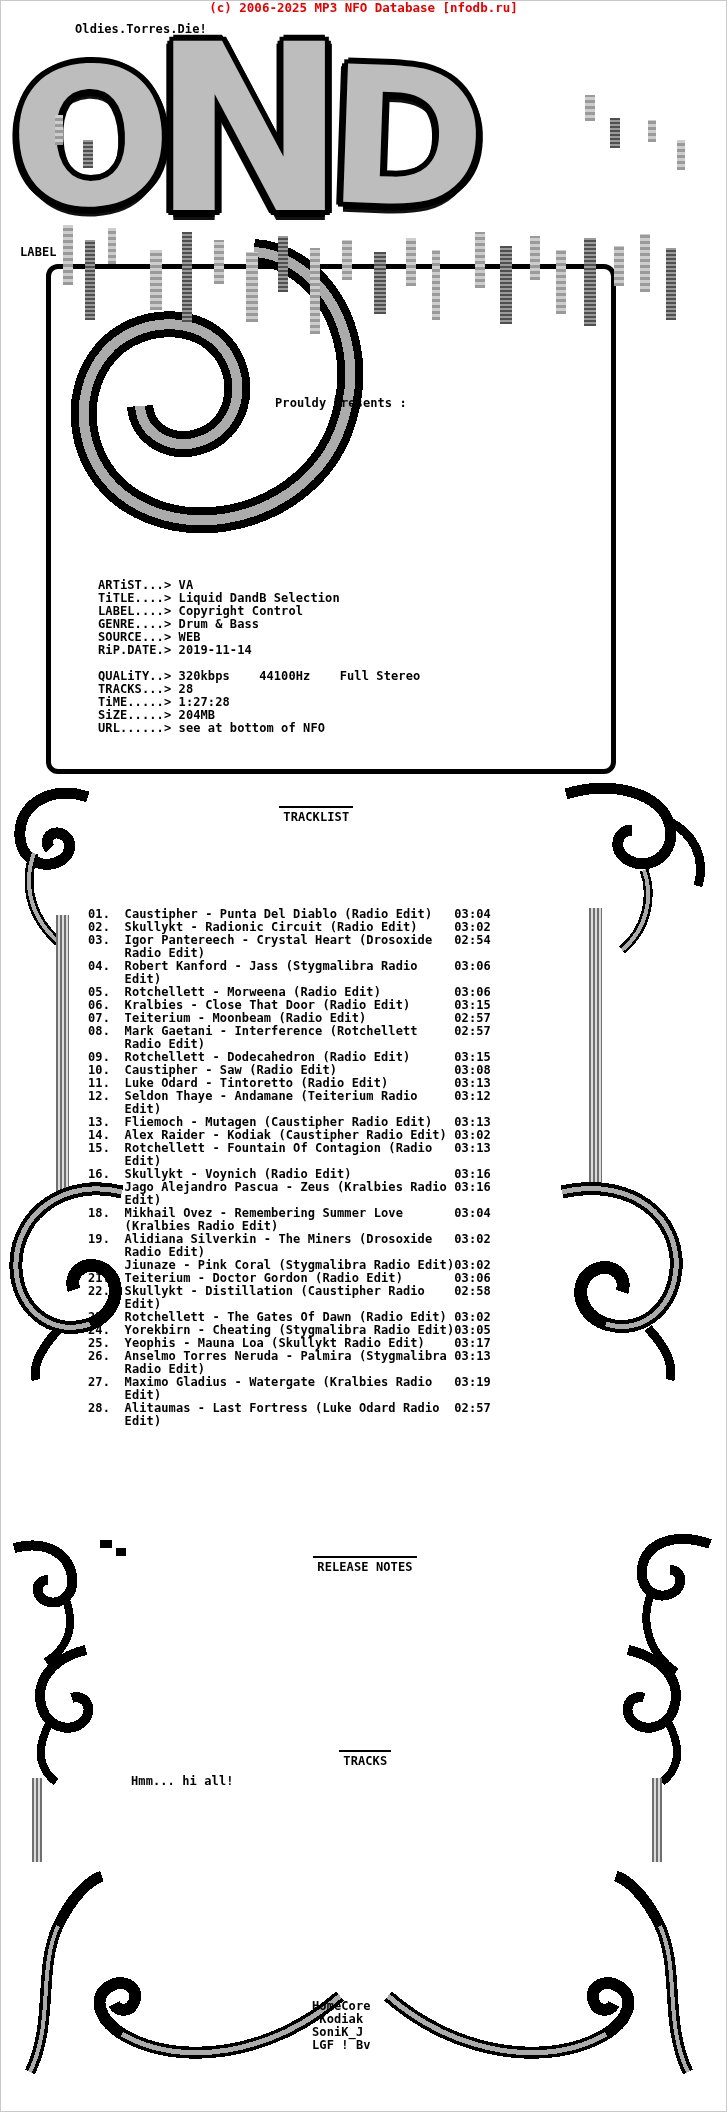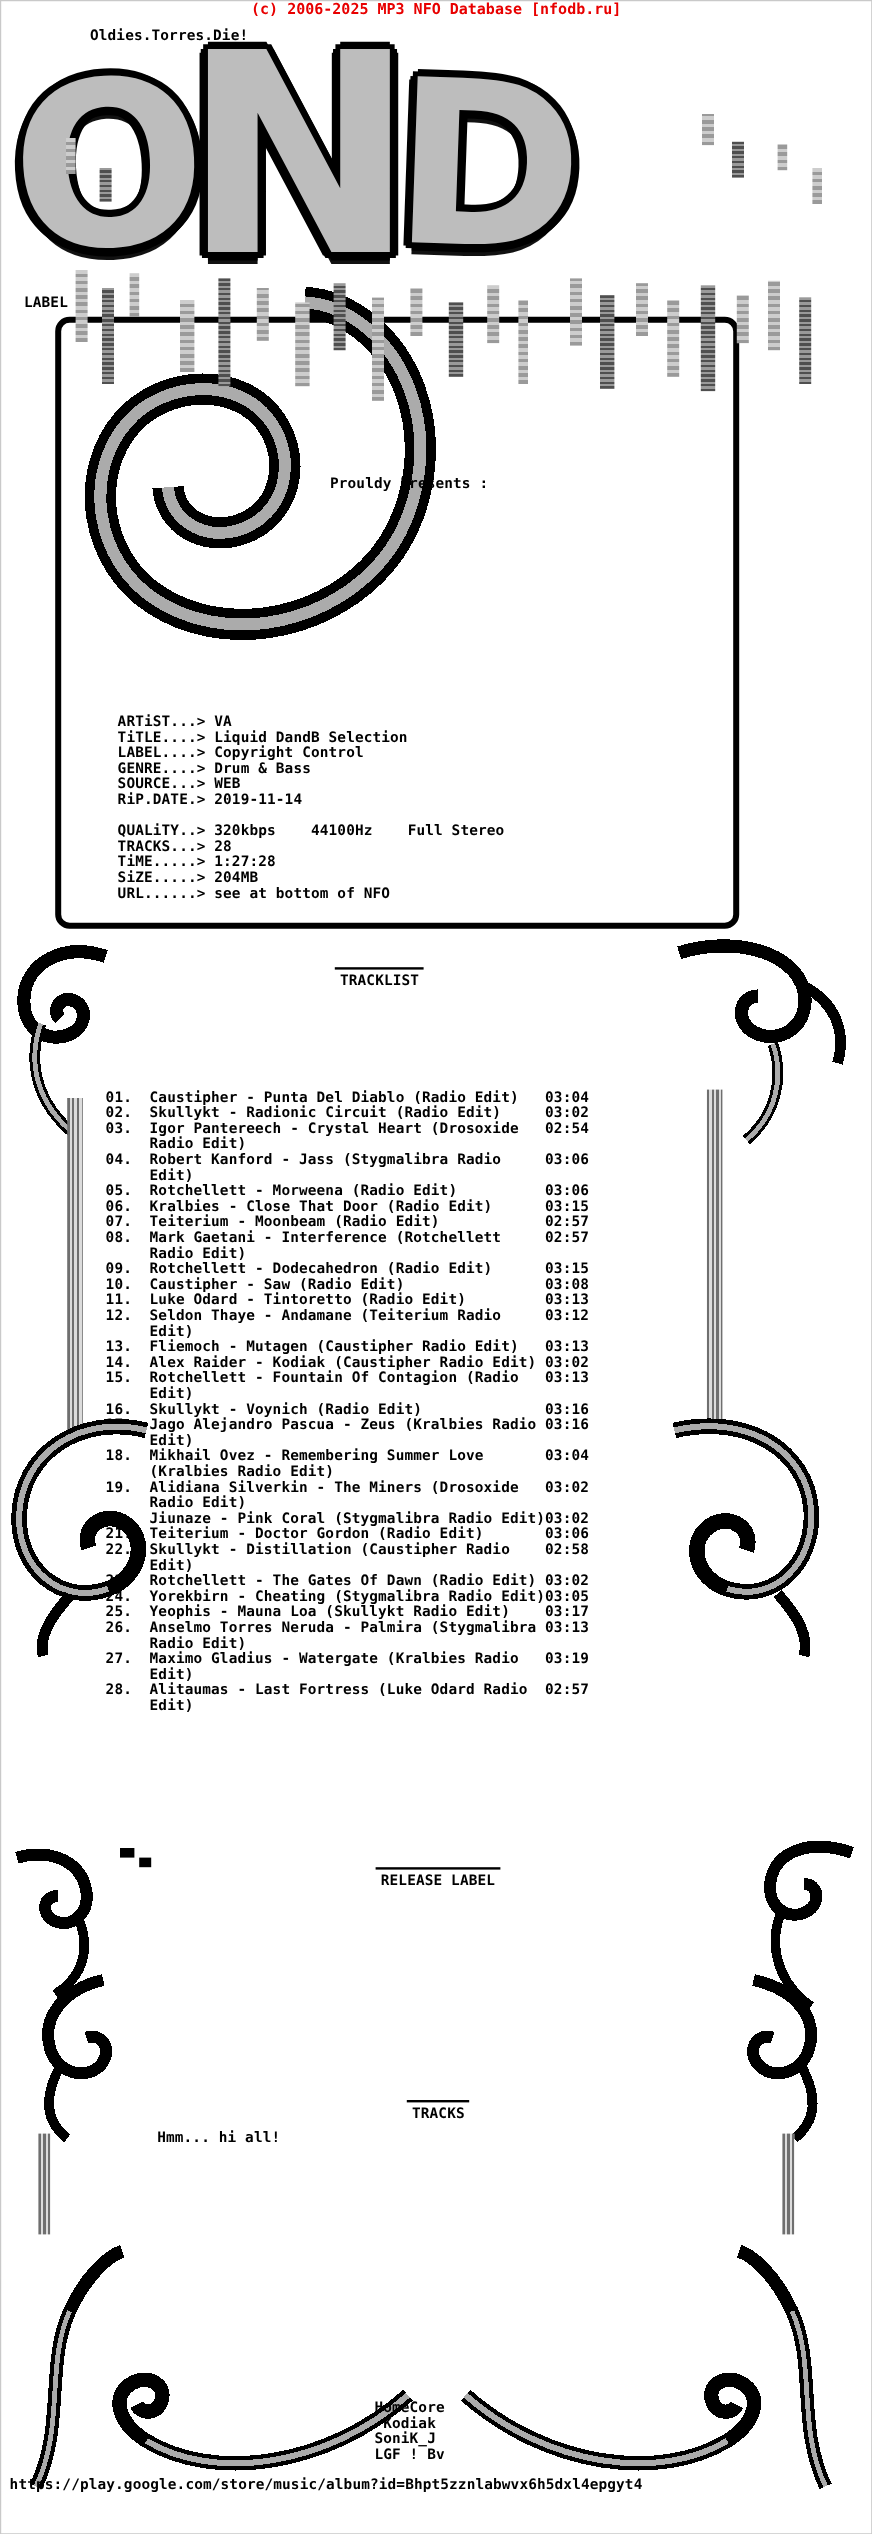--- a/index.html
+++ b/index.html
@@ -76,21 +76,21 @@
   <i class="drip" style="left:530px;top:236px;width:10px;height:44px"></i>
   <i class="drip" style="left:556px;top:250px;width:10px;height:64px"></i>
   <i class="drip dark" style="left:584px;top:238px;width:12px;height:88px"></i>
   <i class="drip" style="left:614px;top:246px;width:10px;height:40px"></i>
   <i class="drip" style="left:640px;top:234px;width:10px;height:58px"></i>
   <i class="drip dark" style="left:666px;top:248px;width:10px;height:72px"></i>
 
   <div class="mono" style="left:20px;top:246px">LABEL</div>
 
   <div class="mono" style="left:275px;top:397px">Prouldy Presents :</div>
-  <pre class="mono" id="release-meta" style="left:98px;top:595px">ARTiST...&gt; VA
+  <pre class="mono" id="release-meta" style="left:98px;top:579px">ARTiST...&gt; VA
 TiTLE....&gt; Liquid DandB Selection
 LABEL....&gt; Copyright Control
 GENRE....&gt; Drum &amp; Bass
 SOURCE...&gt; WEB
 RiP.DATE.&gt; 2019-11-14
 
 QUALiTY..&gt; 320kbps    44100Hz    Full Stereo
 TRACKS...&gt; 28
 TiME.....&gt; 1:27:28
 SiZE.....&gt; 204MB
@@ -160,21 +160,21 @@
   </svg>
   <svg style="left:552px;top:1178px" width="160" height="205" viewBox="0 0 160 205">
     <path class="ink" stroke-width="13" d="M10 14 C 70 0 120 30 124 80 C 127 126 92 158 54 146 C 26 137 20 104 42 92 C 58 84 76 96 70 114"></path>
     <path class="gray" stroke-width="5" d="M10 14 C 70 0 120 30 124 80 C 127 126 92 158 54 146"></path>
     <path class="ink" stroke-width="9" d="M96 150 C 114 170 122 186 118 202"></path>
   </svg>
 
   <i class="blackbar" style="left:100px;top:1540px;width:12px;height:8px"></i>
   <i class="blackbar" style="left:116px;top:1548px;width:10px;height:8px"></i>
   <div class="mono sec-title" style="left:284px;top:1543px">
-    <span>RELEASE LABEL</span>
+    <span>RELEASE NOTES</span>
   </div>
   <svg style="left:6px;top:1536px" width="80" height="130" viewBox="0 0 80 130">
     <path class="ink" stroke-width="10" d="M8 12 C 38 4 62 16 66 40 C 69 60 52 72 38 64 C 28 58 30 44 42 44"></path>
     <path class="ink" stroke-width="8" d="M60 64 C 70 90 62 112 40 126"></path>
   </svg>
   <svg style="left:606px;top:1528px" width="112" height="150" viewBox="0 0 112 150">
     <path class="ink" stroke-width="10" d="M104 16 C 70 4 40 14 36 40 C 33 62 52 74 68 64 C 78 57 76 42 64 42"></path>
     <path class="ink" stroke-width="8" d="M44 68 C 34 96 44 126 70 144"></path>
   </svg>
 
@@ -207,15 +207,14 @@
   </svg>
   <svg style="left:378px;top:1972px" width="268" height="100" viewBox="0 0 268 100">
     <path class="ink" stroke-width="12" d="M10 24 C 78 84 172 96 228 62 C 252 47 258 24 240 14 C 226 6 210 16 216 30 C 220 40 232 40 236 32"></path>
     <path class="gray" stroke-width="5" d="M10 24 C 78 84 172 96 228 62"></path>
   </svg>
 
   <pre class="mono" id="credits" style="left:312px;top:2000px">HomeCore
  Kodiak
 SoniK_J
 LGF ! Bv</pre>
-  <div class="mono" style="left:8px;top:2064px">https://play.google.com/store/music/album?id=Bhpt5zznlabwvx6h5dxl4epgyt4</div>
 
 </div>
 
 </body></html>

